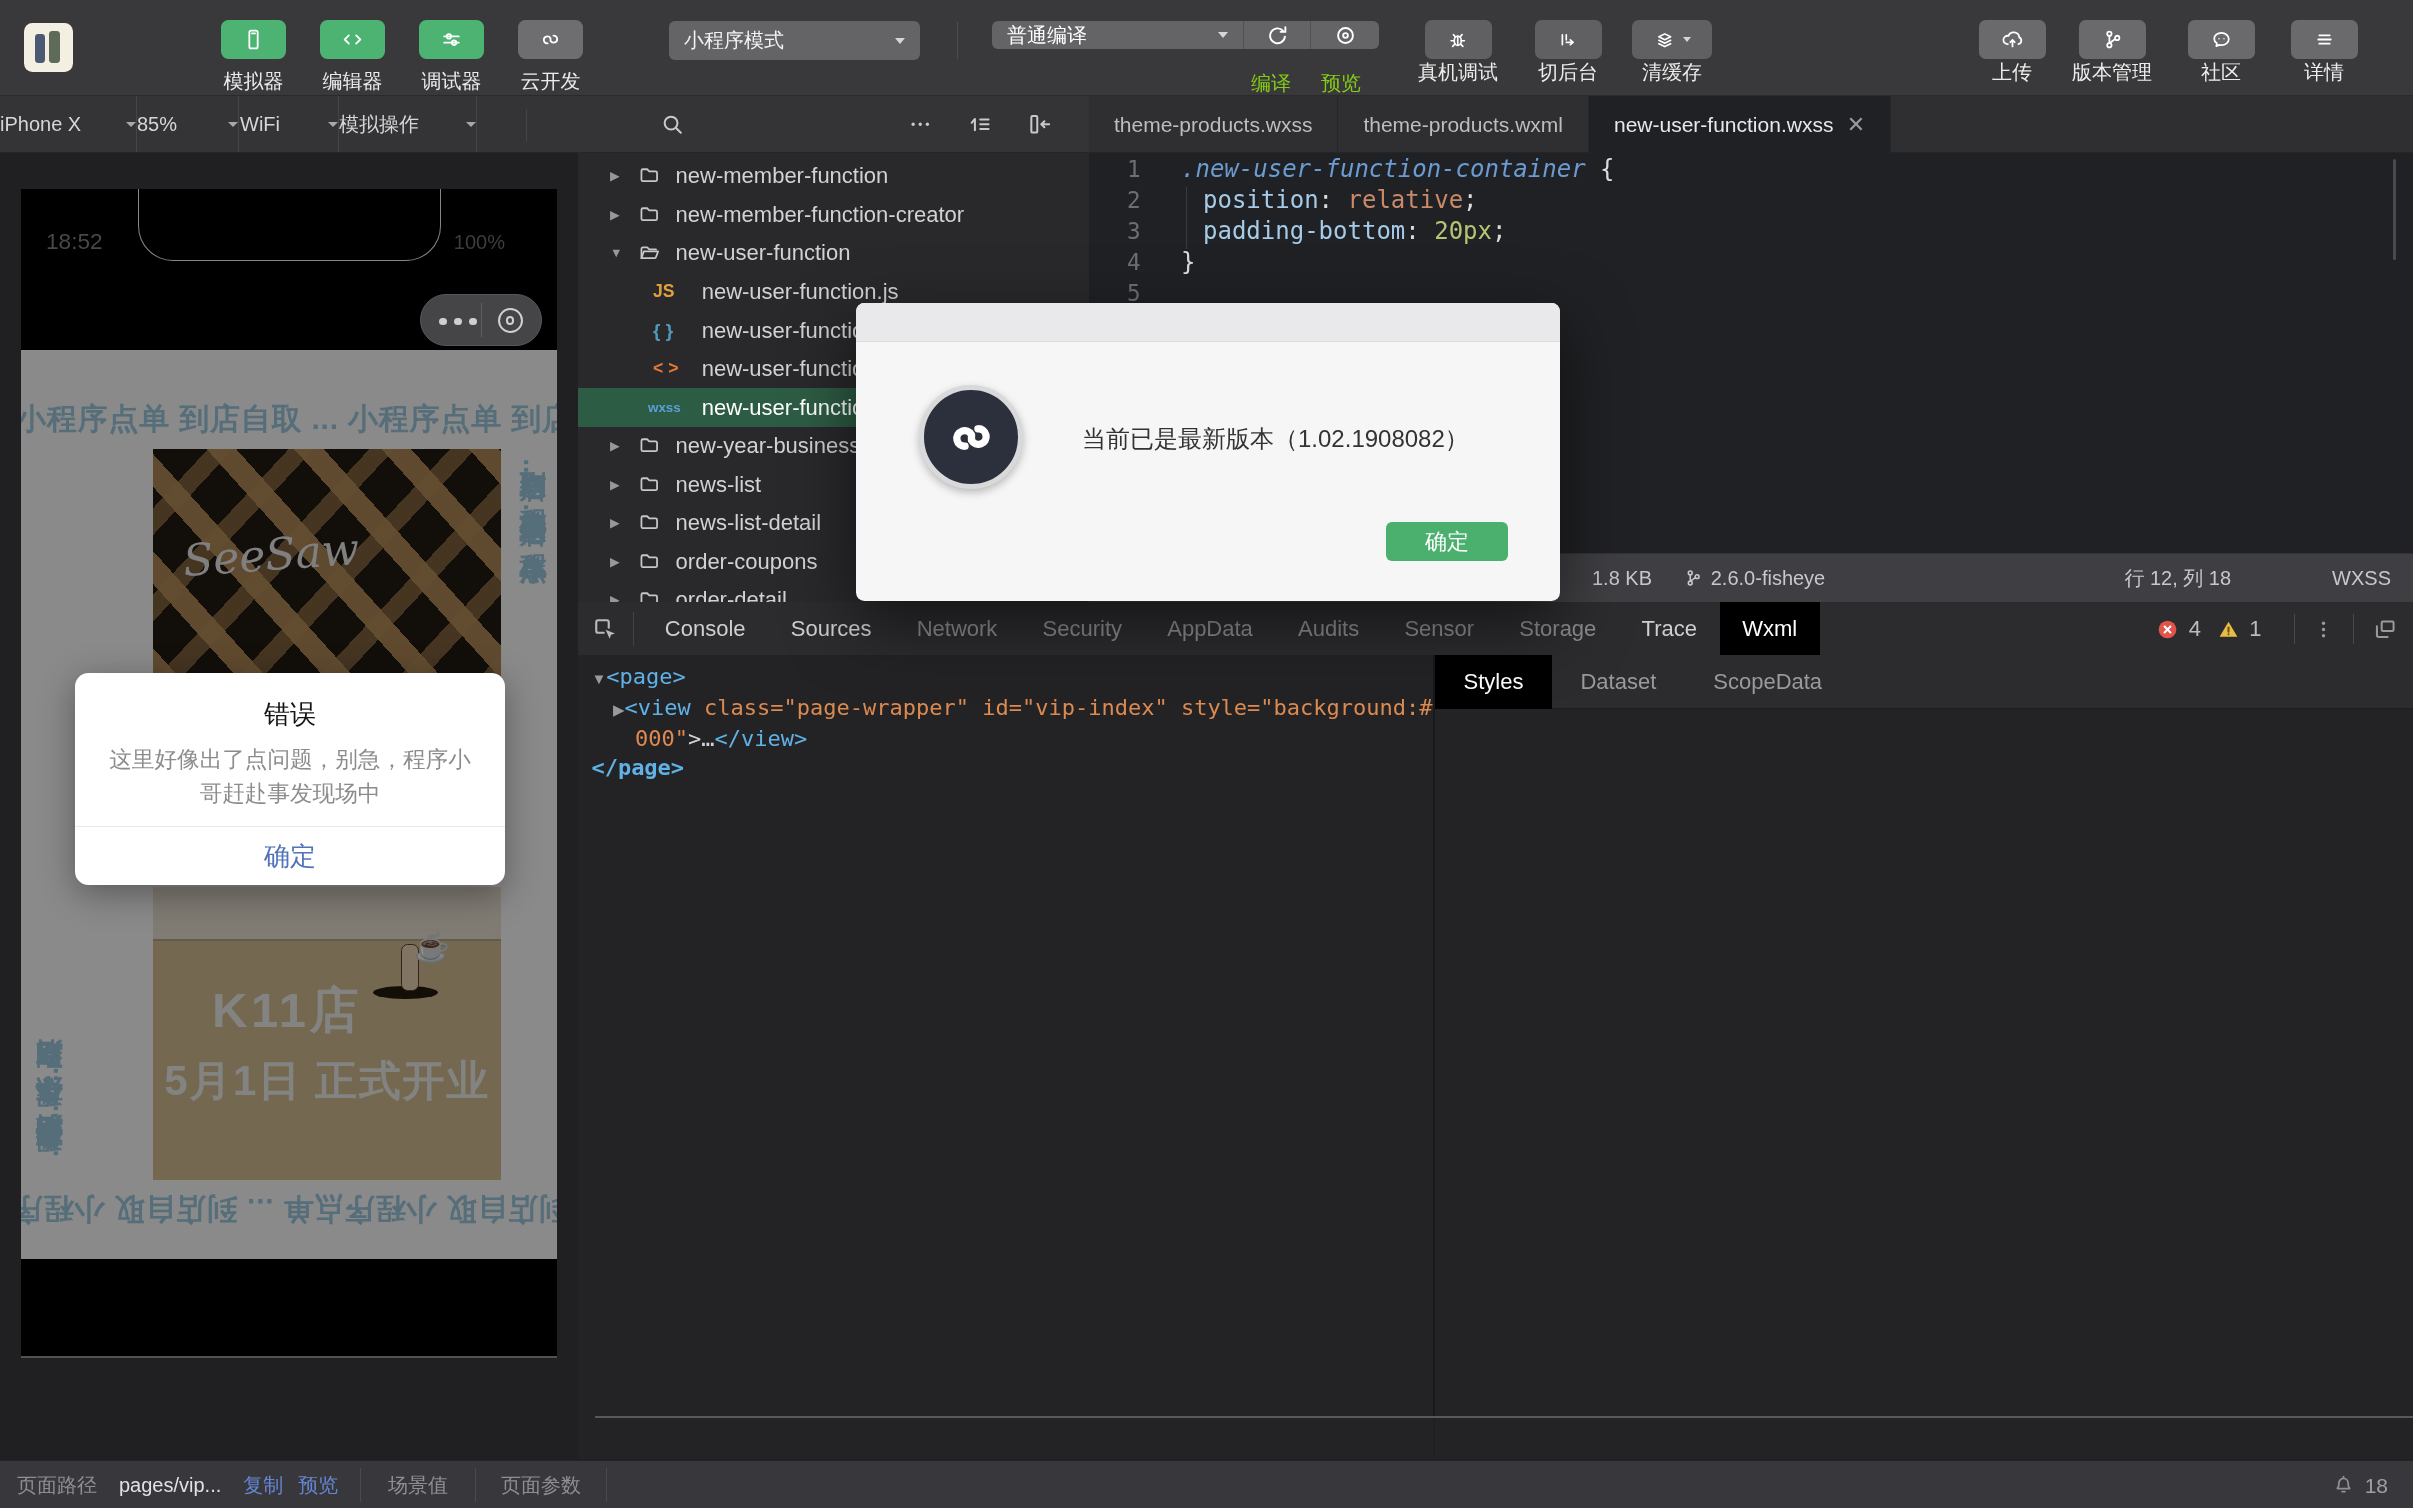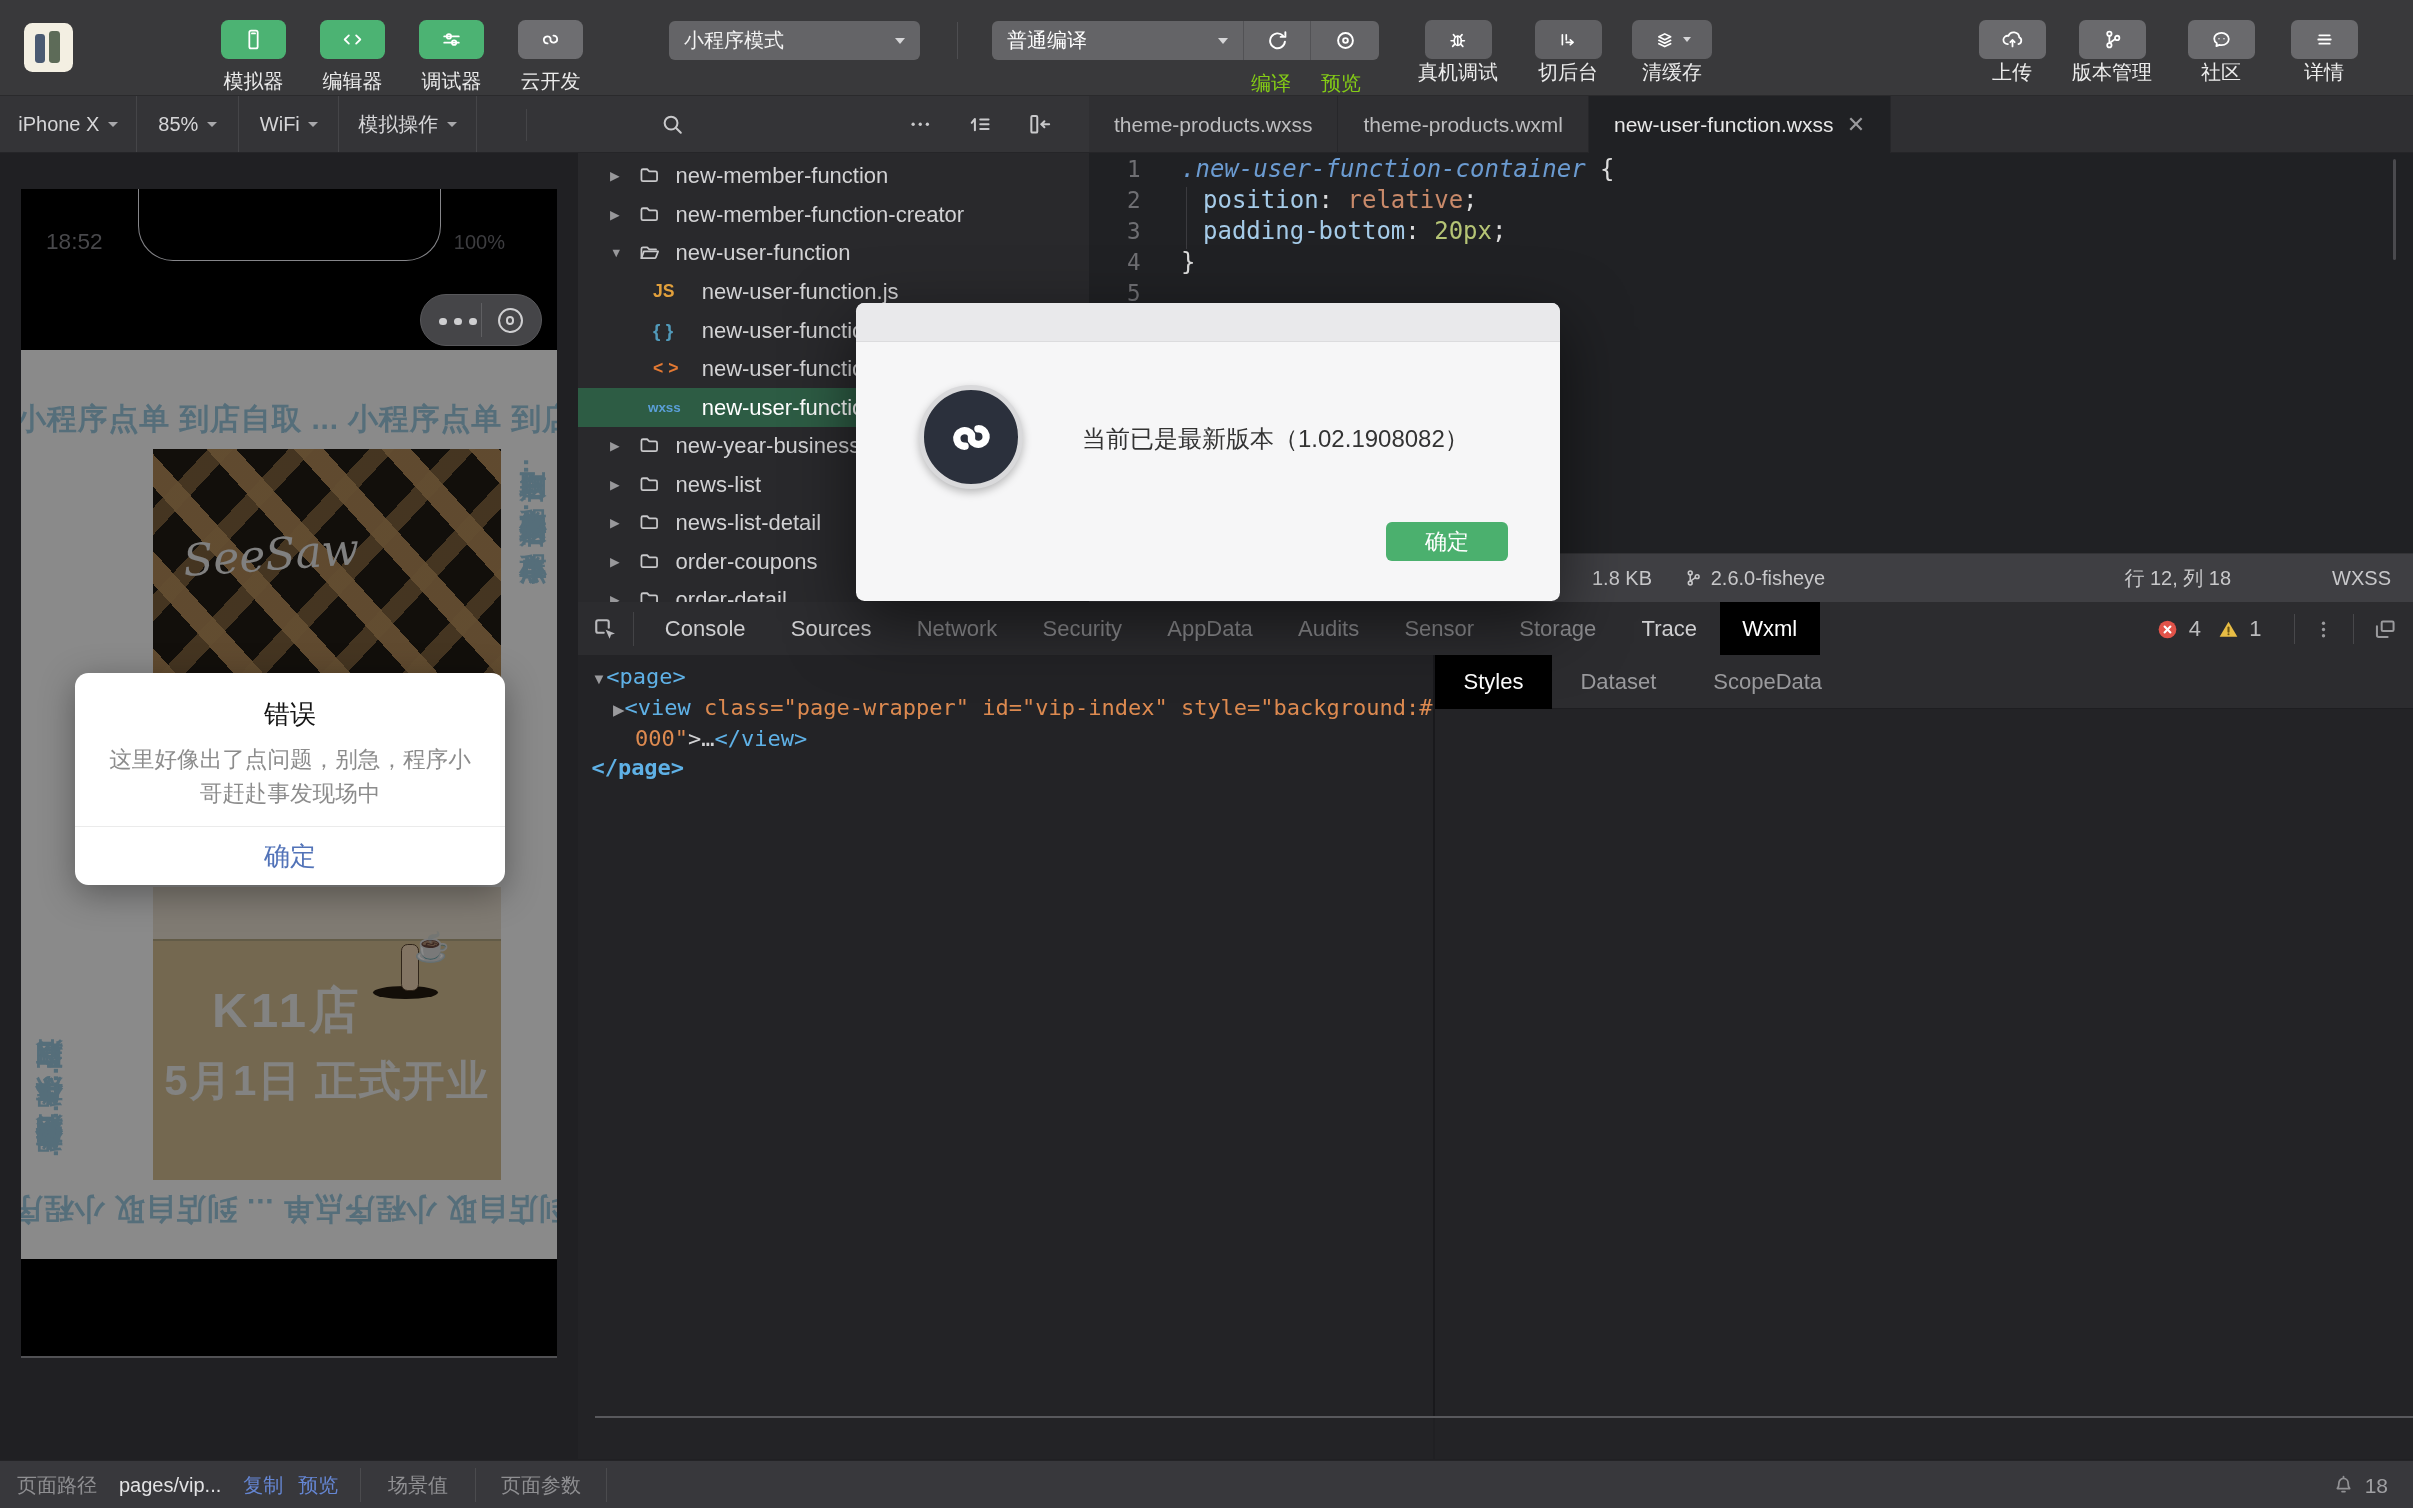--- a/index.html
+++ b/index.html
@@ -14,32 +14,32 @@
   .avatar{left:23.5px;top:22.6px;width:49px;height:49px;border-radius:8.4px;background:#f3efe2;overflow:hidden;}
   .avatar .p1{position:absolute;left:11px;top:11.7px;width:10px;height:28.5px;background:#4a5a72;border-radius:3.4px;}
   .avatar .p2{position:absolute;left:25px;top:8.4px;width:11px;height:32px;background:#5d6b58;border-radius:3.4px;}
   .tb-group{display:flex;position:absolute;}
   .tb-item{width:99px;display:flex;flex-direction:column;align-items:center;}
   .tb-btn{width:65px;height:39px;border-radius:7.5px;display:flex;align-items:center;justify-content:center;color:#fff;}
   .tb-btn .ic{width:25px;height:25px;}
   .tb-label{margin-top:9.2px;font-size:20px;color:#ececec;white-space:nowrap;}
   .dd{height:39px;background:#646467;border-radius:5.9px;color:#f2f2f2;font-size:20px;display:flex;align-items:center;padding:0 15px;}
   .dd .caret{margin-left:auto;width:0;height:0;border-left:5.9px solid transparent;border-right:5.9px solid transparent;border-top:6.7px solid #d6d6d8;}
-  .seg-group{display:flex;height:39px;background:#646467;border-radius:5.9px;overflow:hidden;text-align:center;}
+  .seg-group{display:flex;height:28px;background:#646467;border-radius:5.9px;overflow:hidden;text-align:center;}
   .seg{display:flex;align-items:center;justify-content:center;border-left:0.8px solid #525255;color:#fff;}
   .mini-label{font-size:20px;color:#84cc16;white-space:nowrap;position:absolute;top:70px;}
   .sm-btn{width:67px;height:39px;background:#606063;border-radius:6.7px;display:flex;align-items:center;justify-content:center;color:#fff;}
   .sm-btn .ic{width:23.5px;height:23.5px;}
   .sm-wrap{position:absolute;top:20px;display:flex;flex-direction:column;align-items:center;}
   .sm-wrap .lbl{font-size:20px;color:#ececec;white-space:nowrap;}
   .v-divider{position:absolute;width:0.8px;background:#4e4e51;}
 
   
   #simbar{left:0;top:96px;width:578px;height:57px;background:#343437;border-bottom:0.8px solid #252528;}
-  .simseg{position:absolute;top:0;height:56px;display:flex;align-items:center;justify-content:center;border-right:0.8px solid #454548;font-size:20px;color:#d6d6d8;}
+  .simseg{position:absolute;top:0;height:56px;display:flex;align-items:center;justify-content:space-between;border-right:0.8px solid #454548;font-size:20px;color:#d6d6d8;}
   .simseg .caret{margin-left:8.4px;width:0;height:0;border-left:5px solid transparent;border-right:5px solid transparent;border-top:5.9px solid #a8a8ab;}
   #exptools{left:578px;top:96px;width:511px;height:57px;background:#343437;border-bottom:0.8px solid #252528;}
   .exptool{position:absolute;top:14.2px;width:28.5px;height:28.5px;color:#c9c9cb;}
   #tabsbar{left:1089px;top:96px;width:1324px;height:57px;background:#2f2f32;border-bottom:0.8px solid #252528;display:flex;}
   .etab{height:57px;display:flex;align-items:center;justify-content:center;font-size:21px;color:#bdbdbf;border-right:0.8px solid #27272a;padding:0 25px;}
   .etab.active{background:#202124;color:#e8e8e8;}
   .etab .close{margin-left:13.4px;color:#9a9a9d;font-size:22px;}
 
   
   #explorer{left:578px;top:153px;width:511px;height:449px;background:#29292c;overflow:hidden;}

